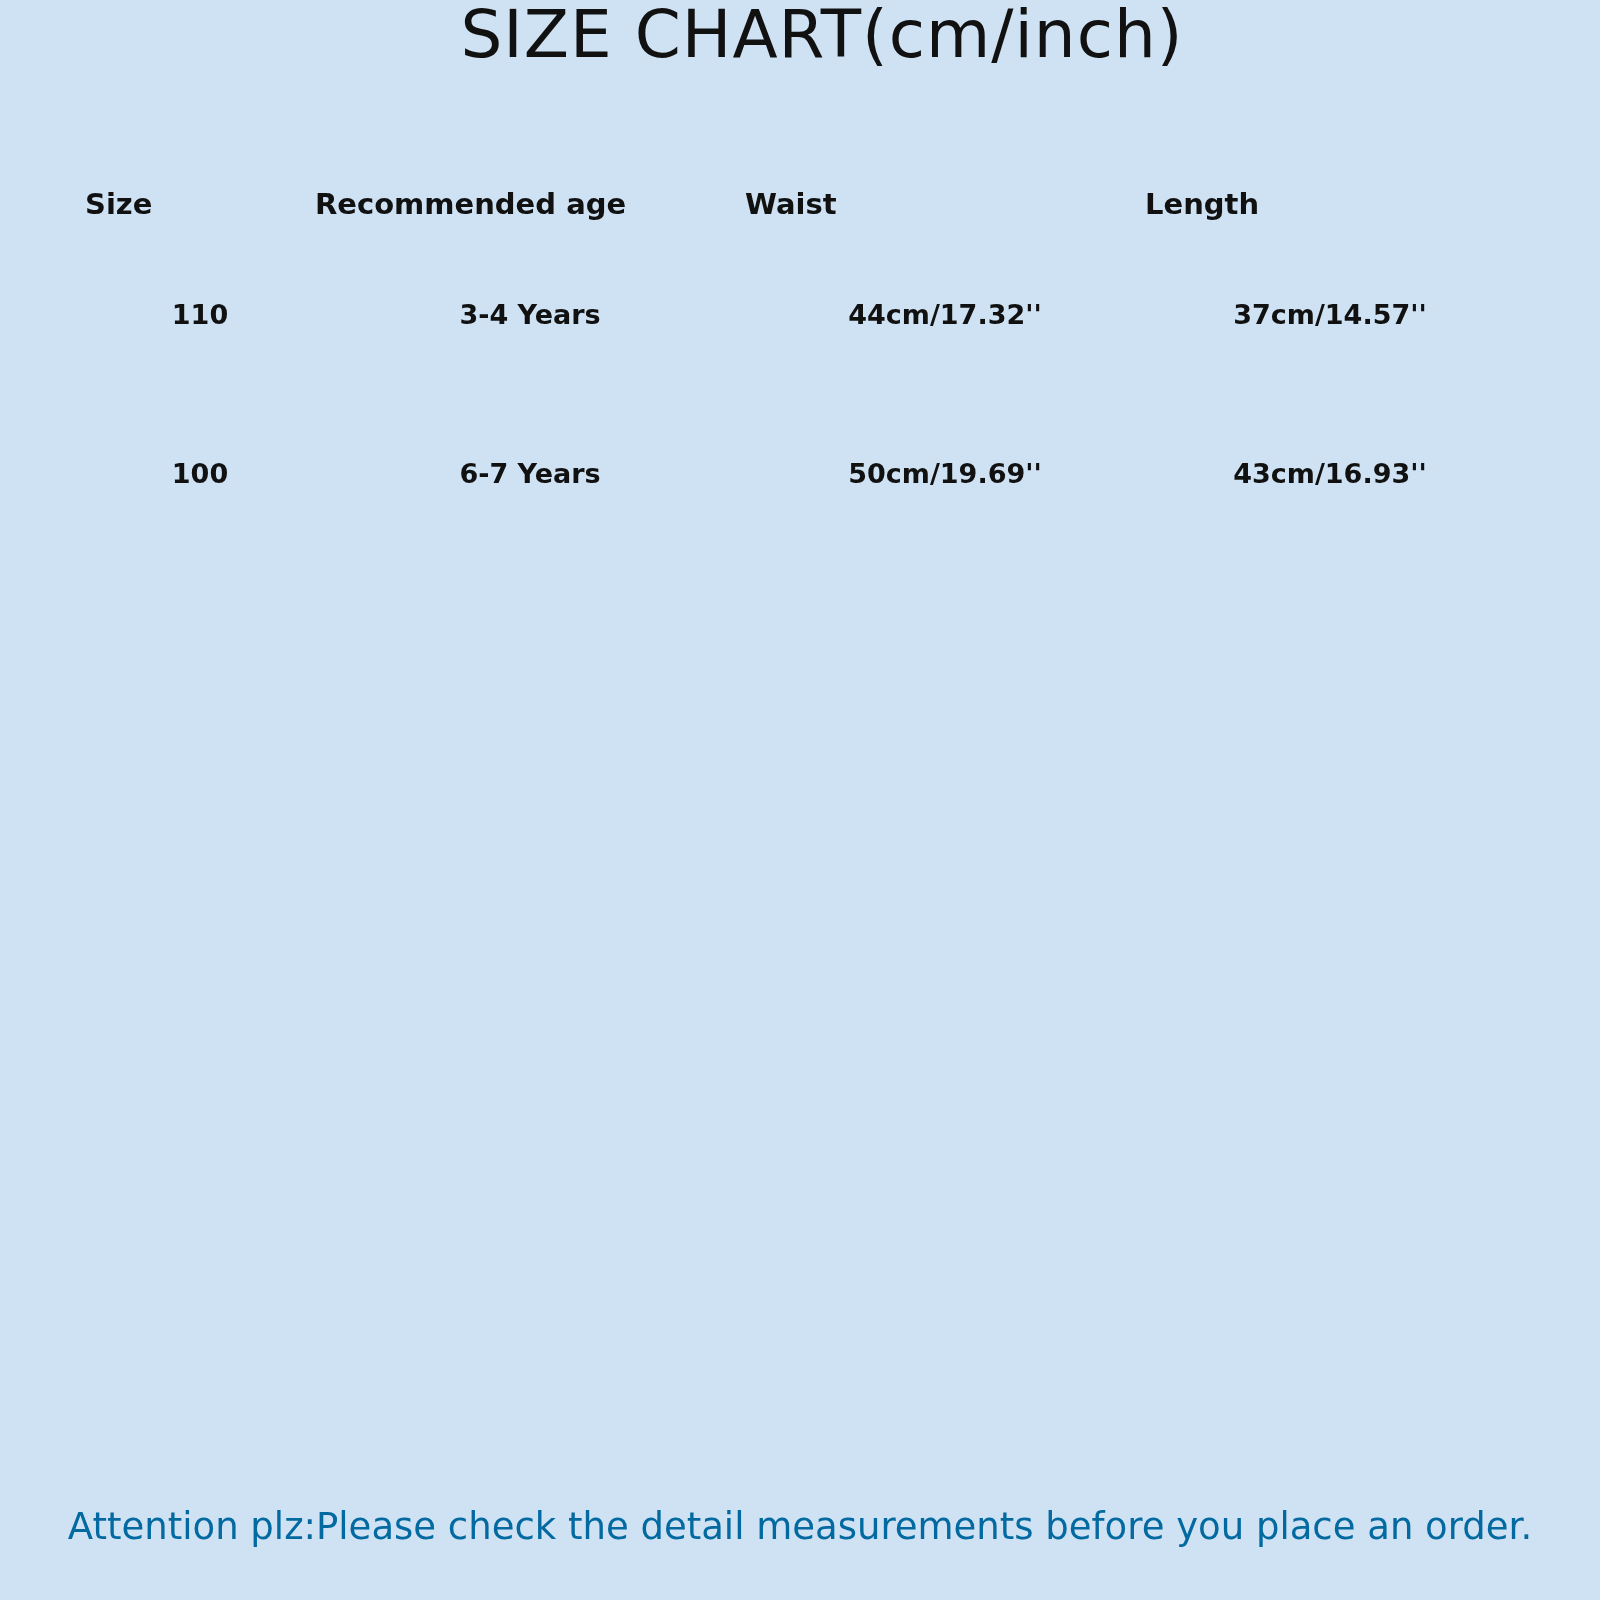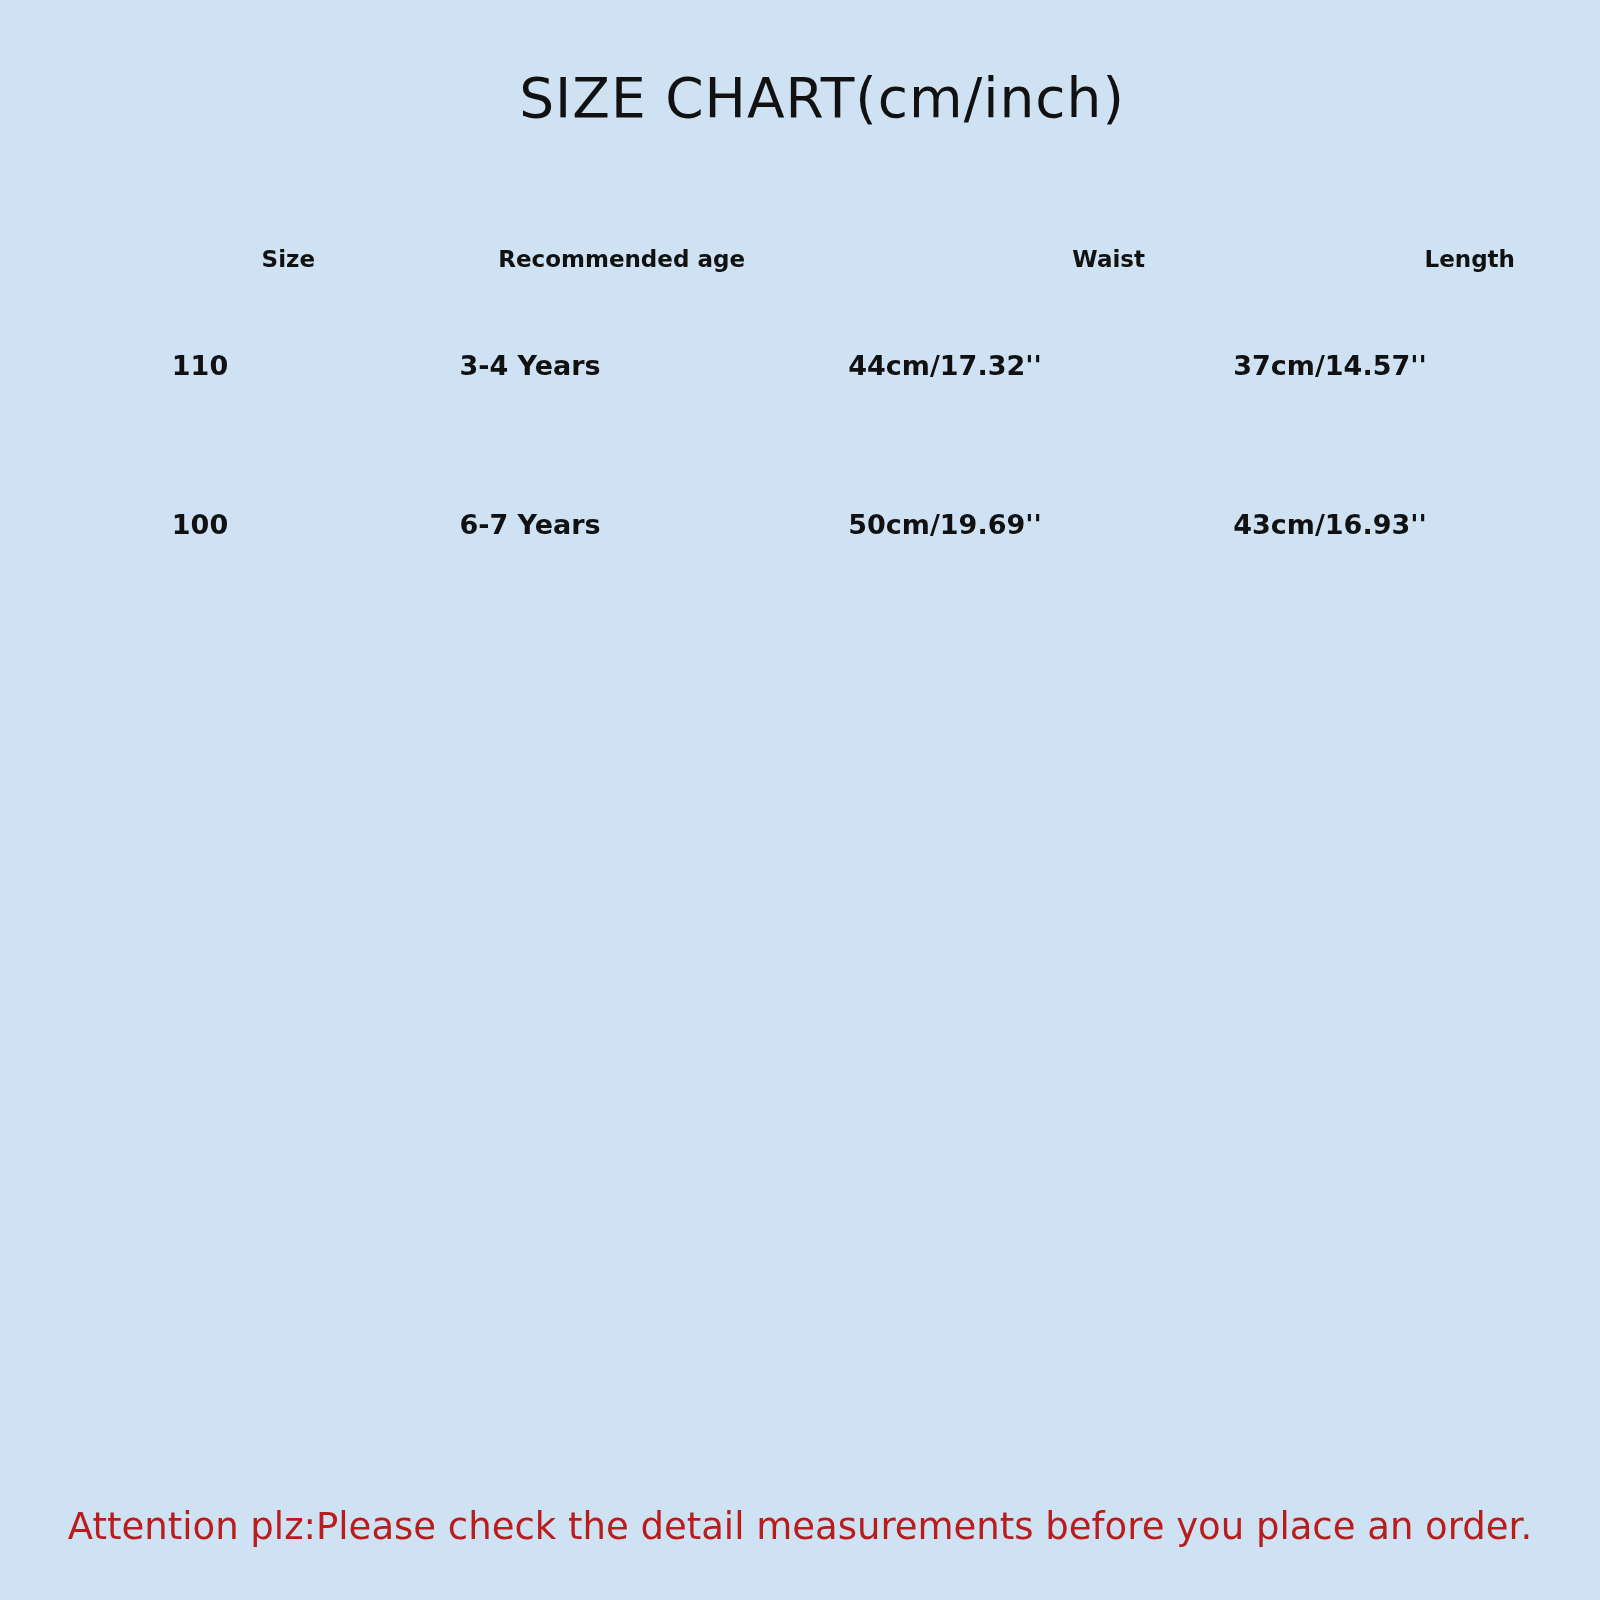--- a/index.html
+++ b/index.html
@@ -16,40 +16,39 @@
   .page {
     position: relative;
     width: 1600px;
     height: 1600px;
     background: #cfe2f3;
     box-sizing: border-box;
   }
   .title {
     text-align: center;
     font-family: "DejaVu Sans", sans-serif;
-    font-size: 55px;
+    font-size: 66px;
     font-weight: 400;
     color: #111111;
     letter-spacing: 1px;
-    padding-top: 70px;
     line-height: 1.05;
     margin-left: 44px;
   }
   table.size-table {
     width: 1430px;
     margin: 118px auto 0 auto;
     border-collapse: collapse;
     table-layout: fixed;
   }
   table.size-table th {
     font-family: "DejaVu Sans", sans-serif;
-    font-size: 23px;
+    font-size: 29px;
     font-weight: bold;
     color: #111111;
-    text-align: right;
+    text-align: left;
     padding: 0 0 14px 0;
   }
   table.size-table td {
     font-family: "DejaVu Sans", sans-serif;
     font-size: 27px;
     font-weight: bold;
     color: #111111;
     text-align: center;
     height: 157px;
     vertical-align: middle;
@@ -61,21 +60,21 @@
 
   .note {
     position: absolute;
     left: 0;
     right: 0;
     bottom: 46px;
     text-align: center;
     font-family: "DejaVu Sans", sans-serif;
     font-size: 37px;
     font-weight: 400;
-    color: #b91c1c;
+    color: #0369a1;
     line-height: 1.42;
     padding: 0 60px;
     box-sizing: border-box;
   }
   .note .line2 {
     margin-top: 6px;
   }
 </style>
 </head>
 <body>

